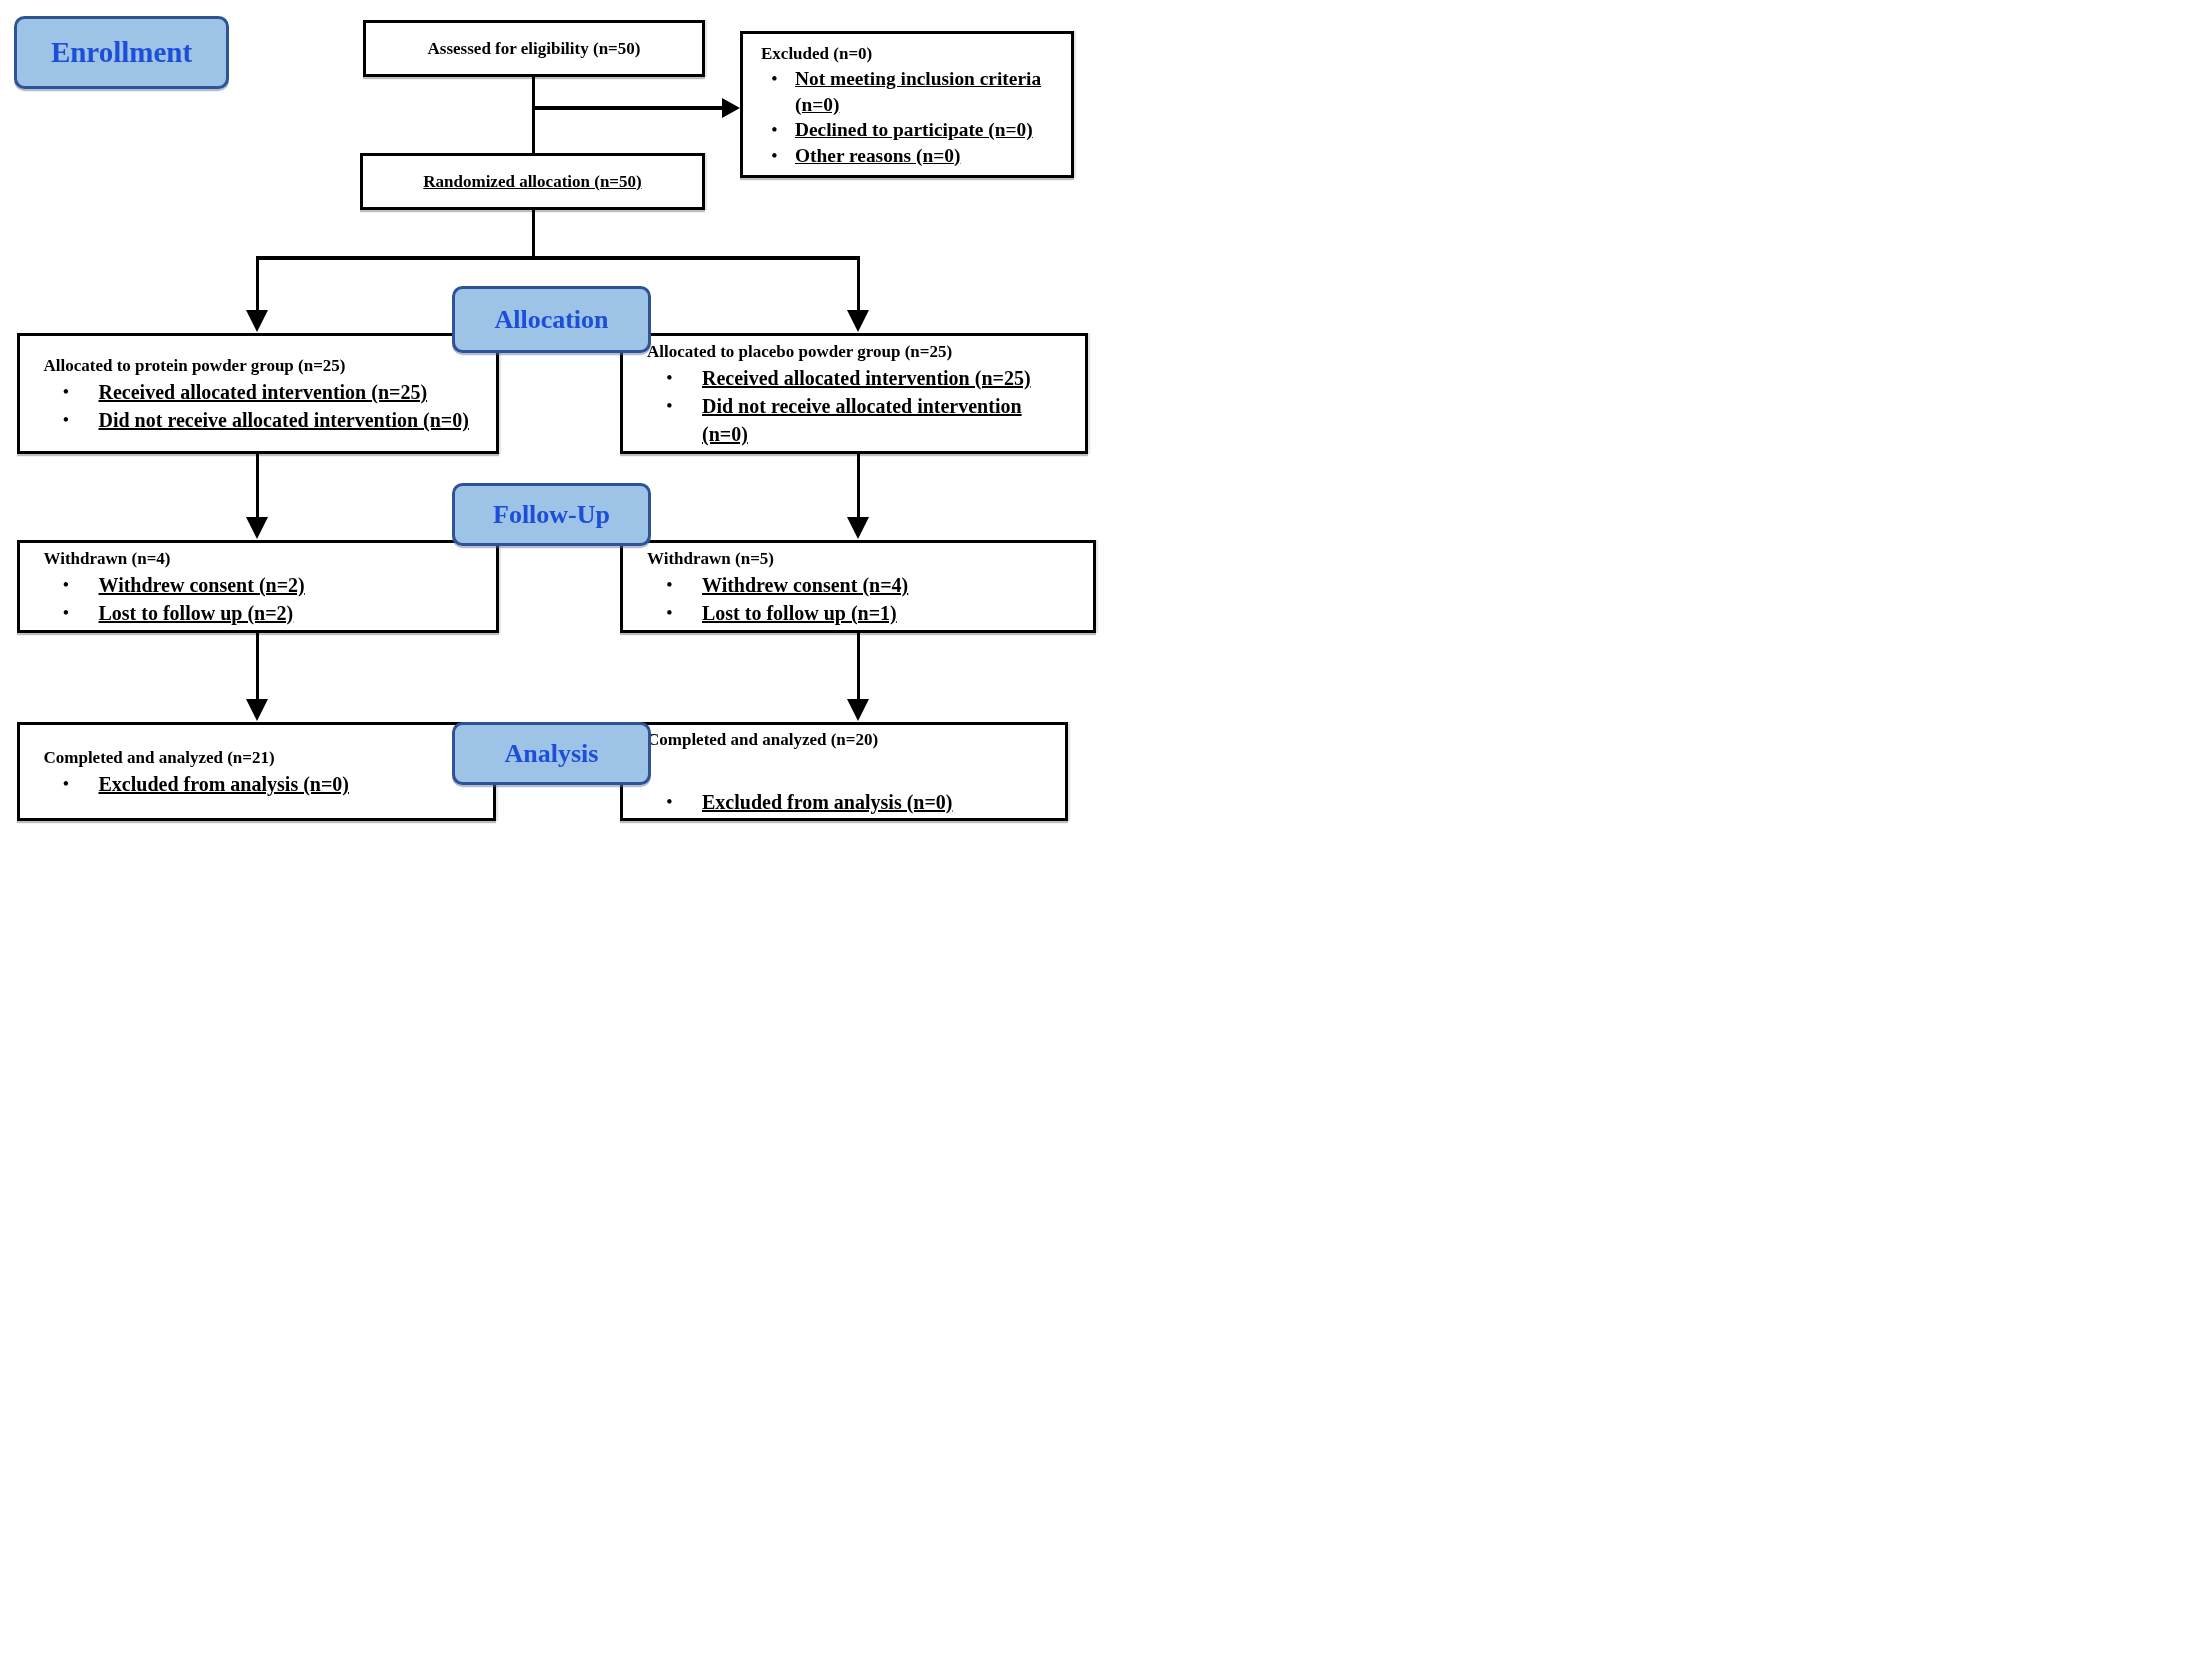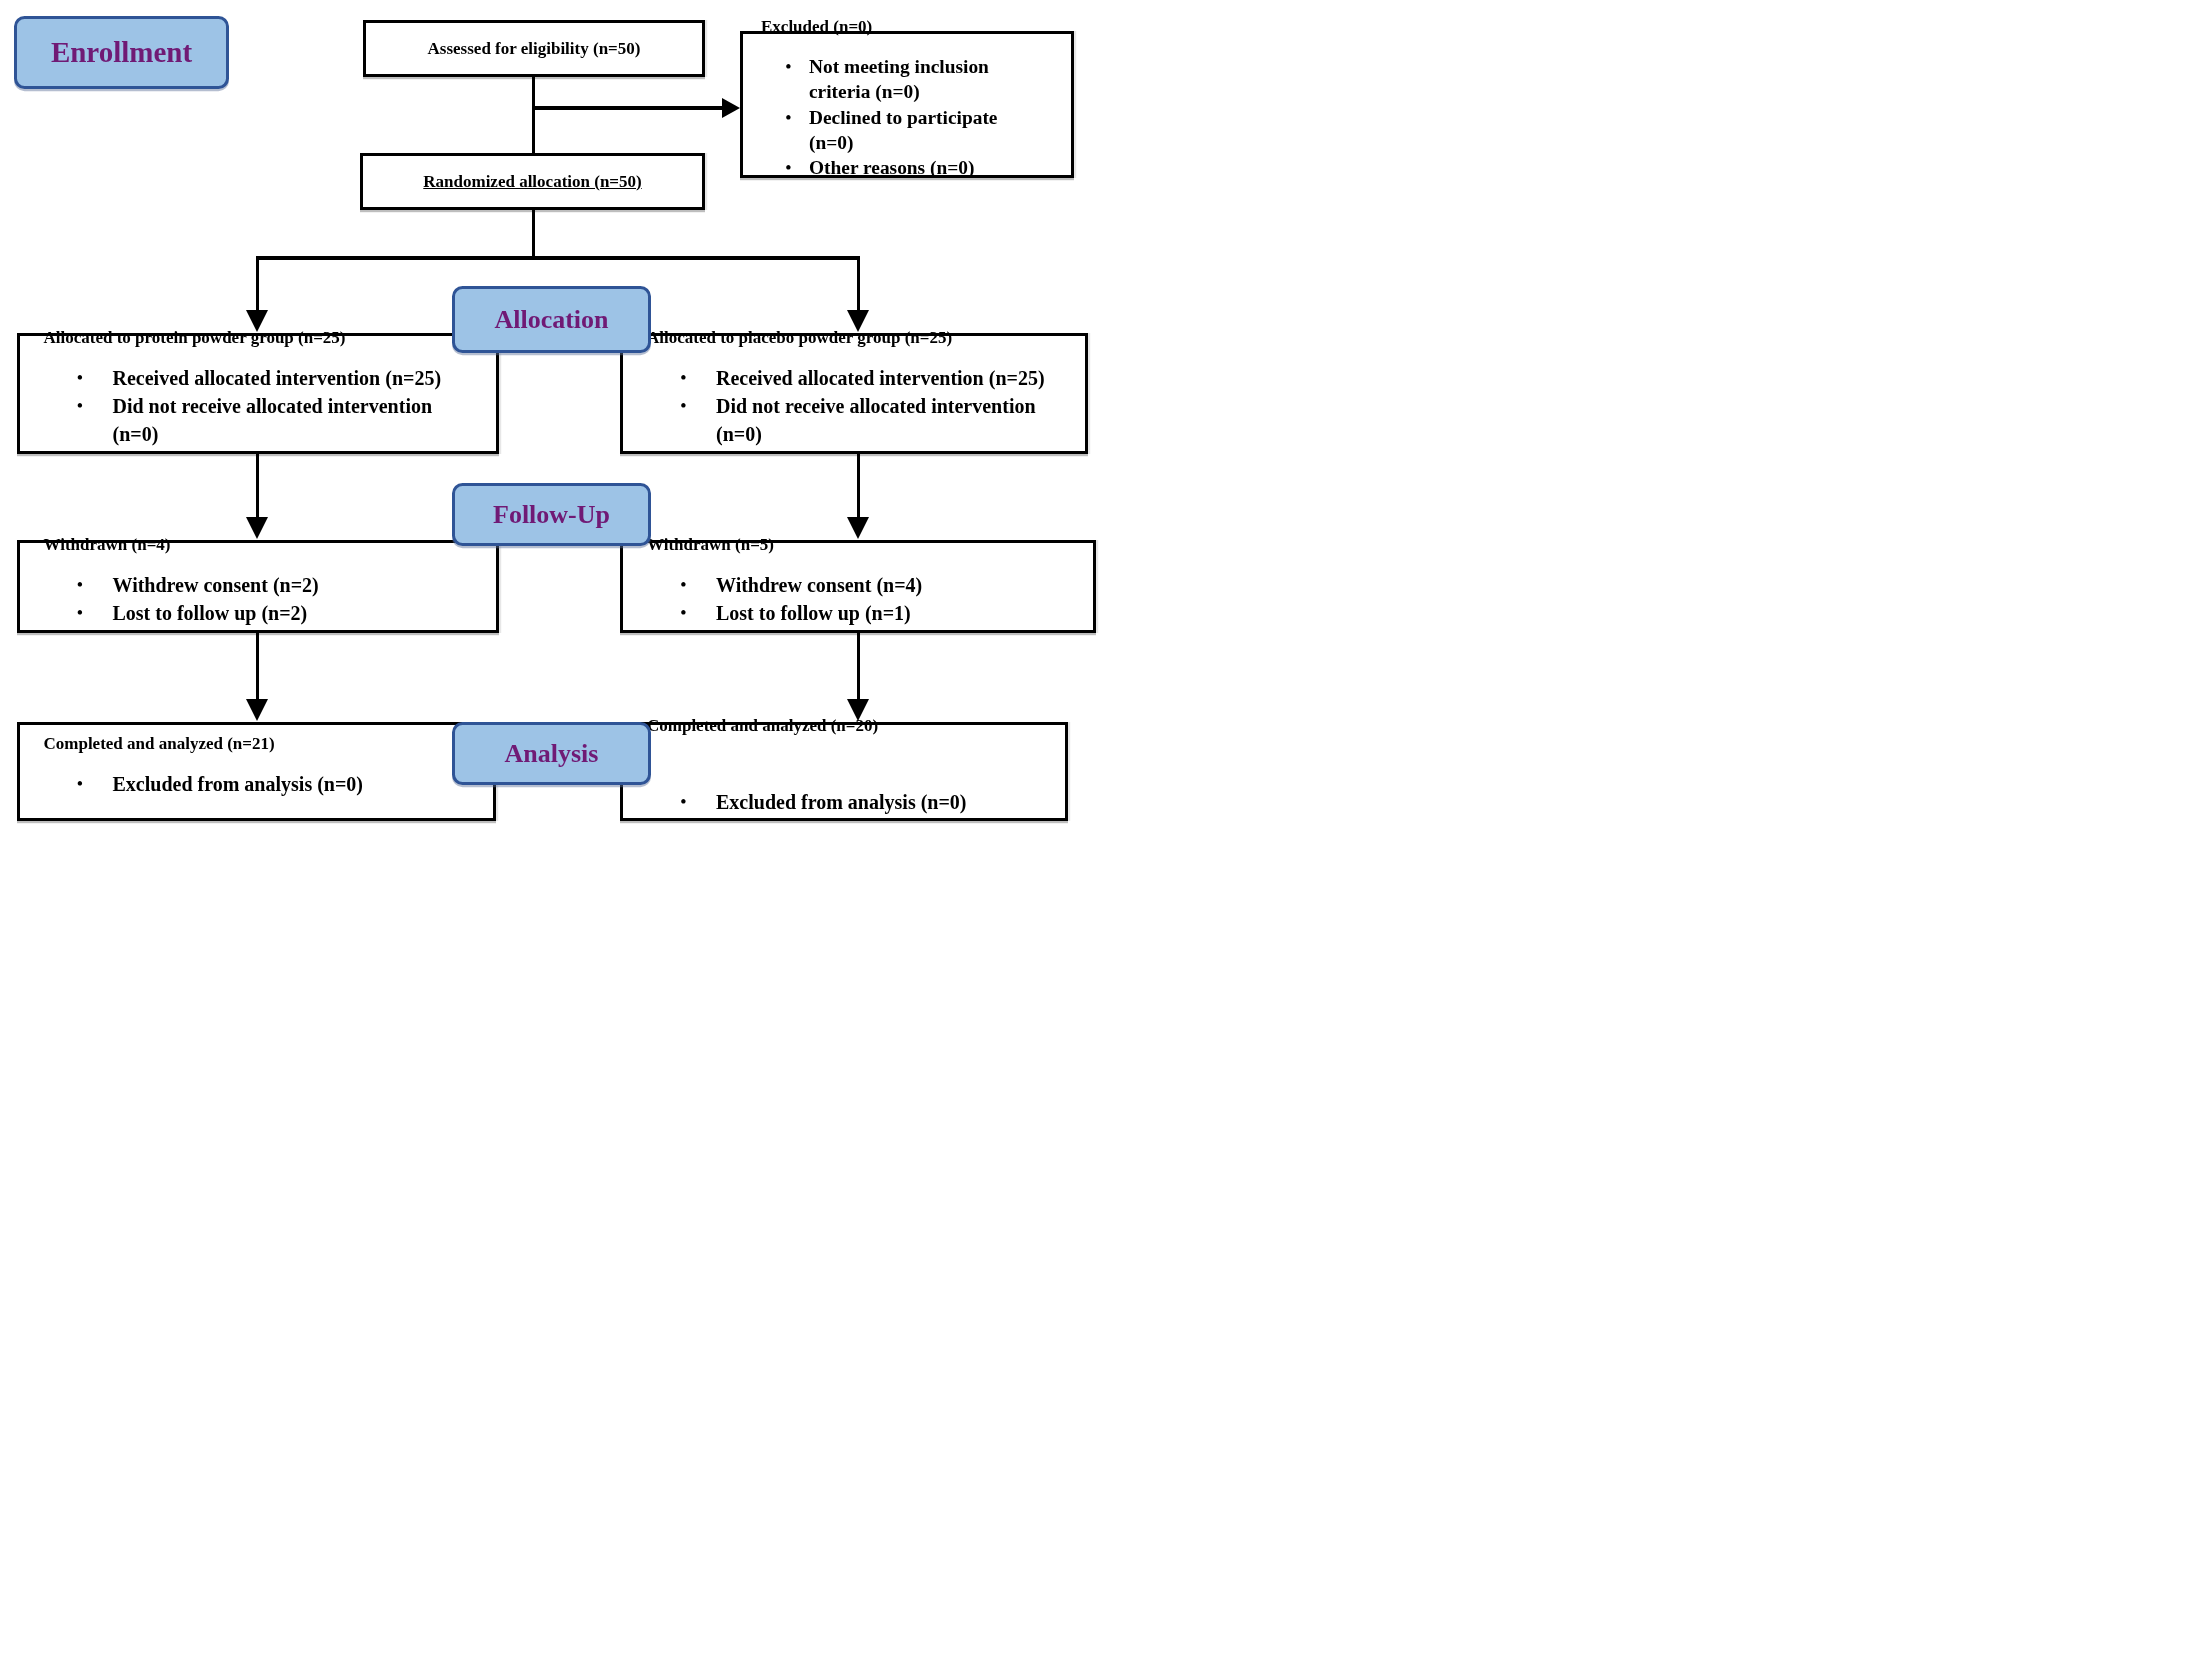--- a/index.html
+++ b/index.html
@@ -10,32 +10,32 @@
   .box{
     position:absolute;background:#ffffff;border:3px solid #000000;
     box-sizing:border-box;box-shadow:0 2.2px 0 rgba(110,110,110,.45),2.2px 0 0 rgba(160,160,160,.25);
     display:flex;flex-direction:column;justify-content:center;
     color:#000;font-weight:700;
   }
   .box.center-text{align-items:center;text-align:center;}
   .box .title{font-size:17px;line-height:25.4px;}
   .box.main{padding:4.5px 13.5px 4.5px 24px;font-size:20px;line-height:28px;}
   .box.side{padding:4.5px 10.5px 4.5px 18px;font-size:19.4px;line-height:25.4px;}
-  .box ul{list-style:none;margin:14px;padding:0;}
+  .box ul{list-style:none;margin:0;padding:0;text-decoration:underline;}
   .box li{position:relative;}
   .box.main li{padding-left:55px;}
   .box.main li::before{content:"\2022";position:absolute;left:19.4px;top:0;font-size:16.5px;}
   .box.side li{padding-left:34px;}
   .box.side li::before{content:"\2022";position:absolute;left:10.5px;top:0;font-size:16.5px;}
 
   
   .badge{
     position:absolute;background:#9DC3E6;border:3px solid #2F5496;border-radius:10.5px;
     box-sizing:border-box;display:flex;align-items:center;justify-content:center;
-    color:#701a75;font-weight:700;box-shadow:0 2.2px 0 rgba(90,110,150,.45);
+    color:#1d4ed8;font-weight:700;box-shadow:0 2.2px 0 rgba(90,110,150,.45);
     z-index:5;
   }
   .badge.big{font-size:29px;}
   .badge.small{font-size:26px;align-items:center;}
 
   
   .line{position:absolute;background:#000000;}
   .arrow-down{
     position:absolute;width:0;height:0;
     border-left:11.2px solid transparent;border-right:11.2px solid transparent;

